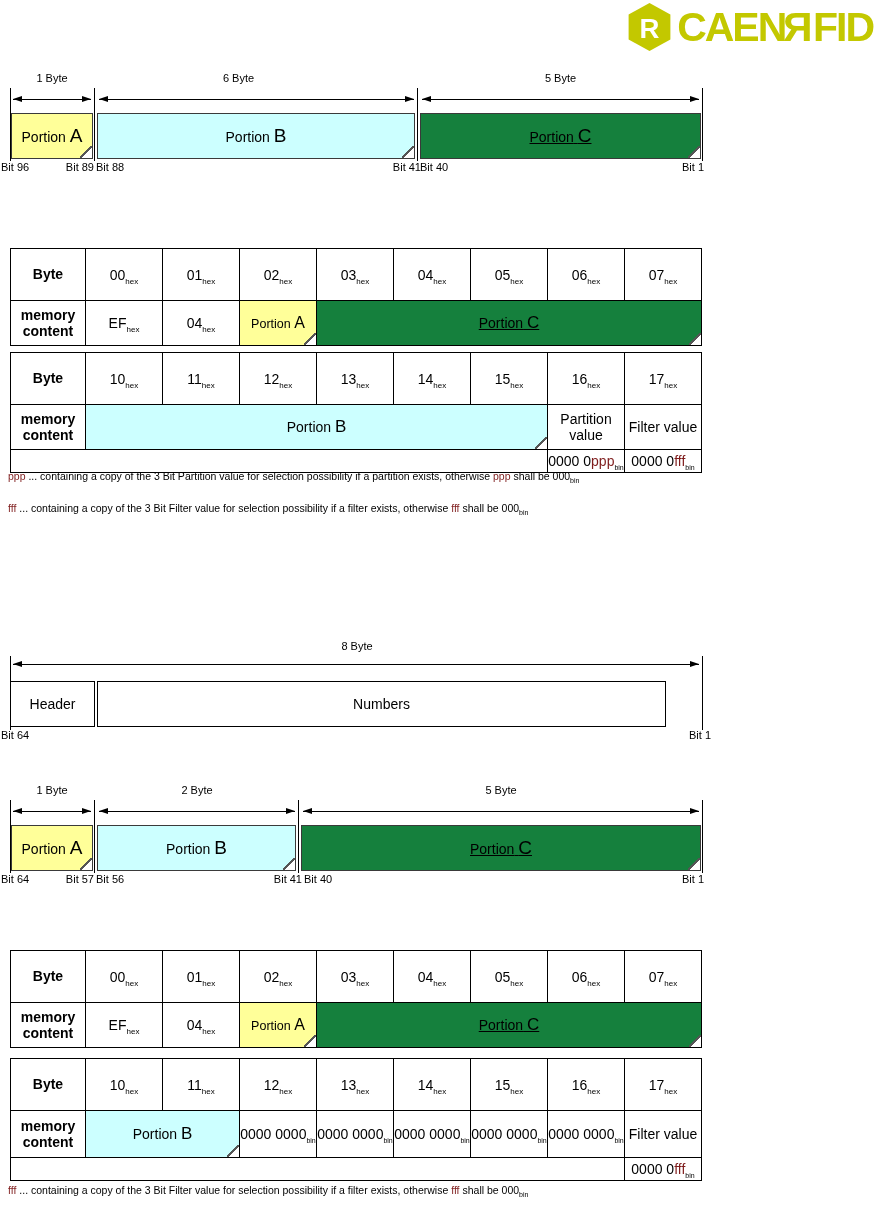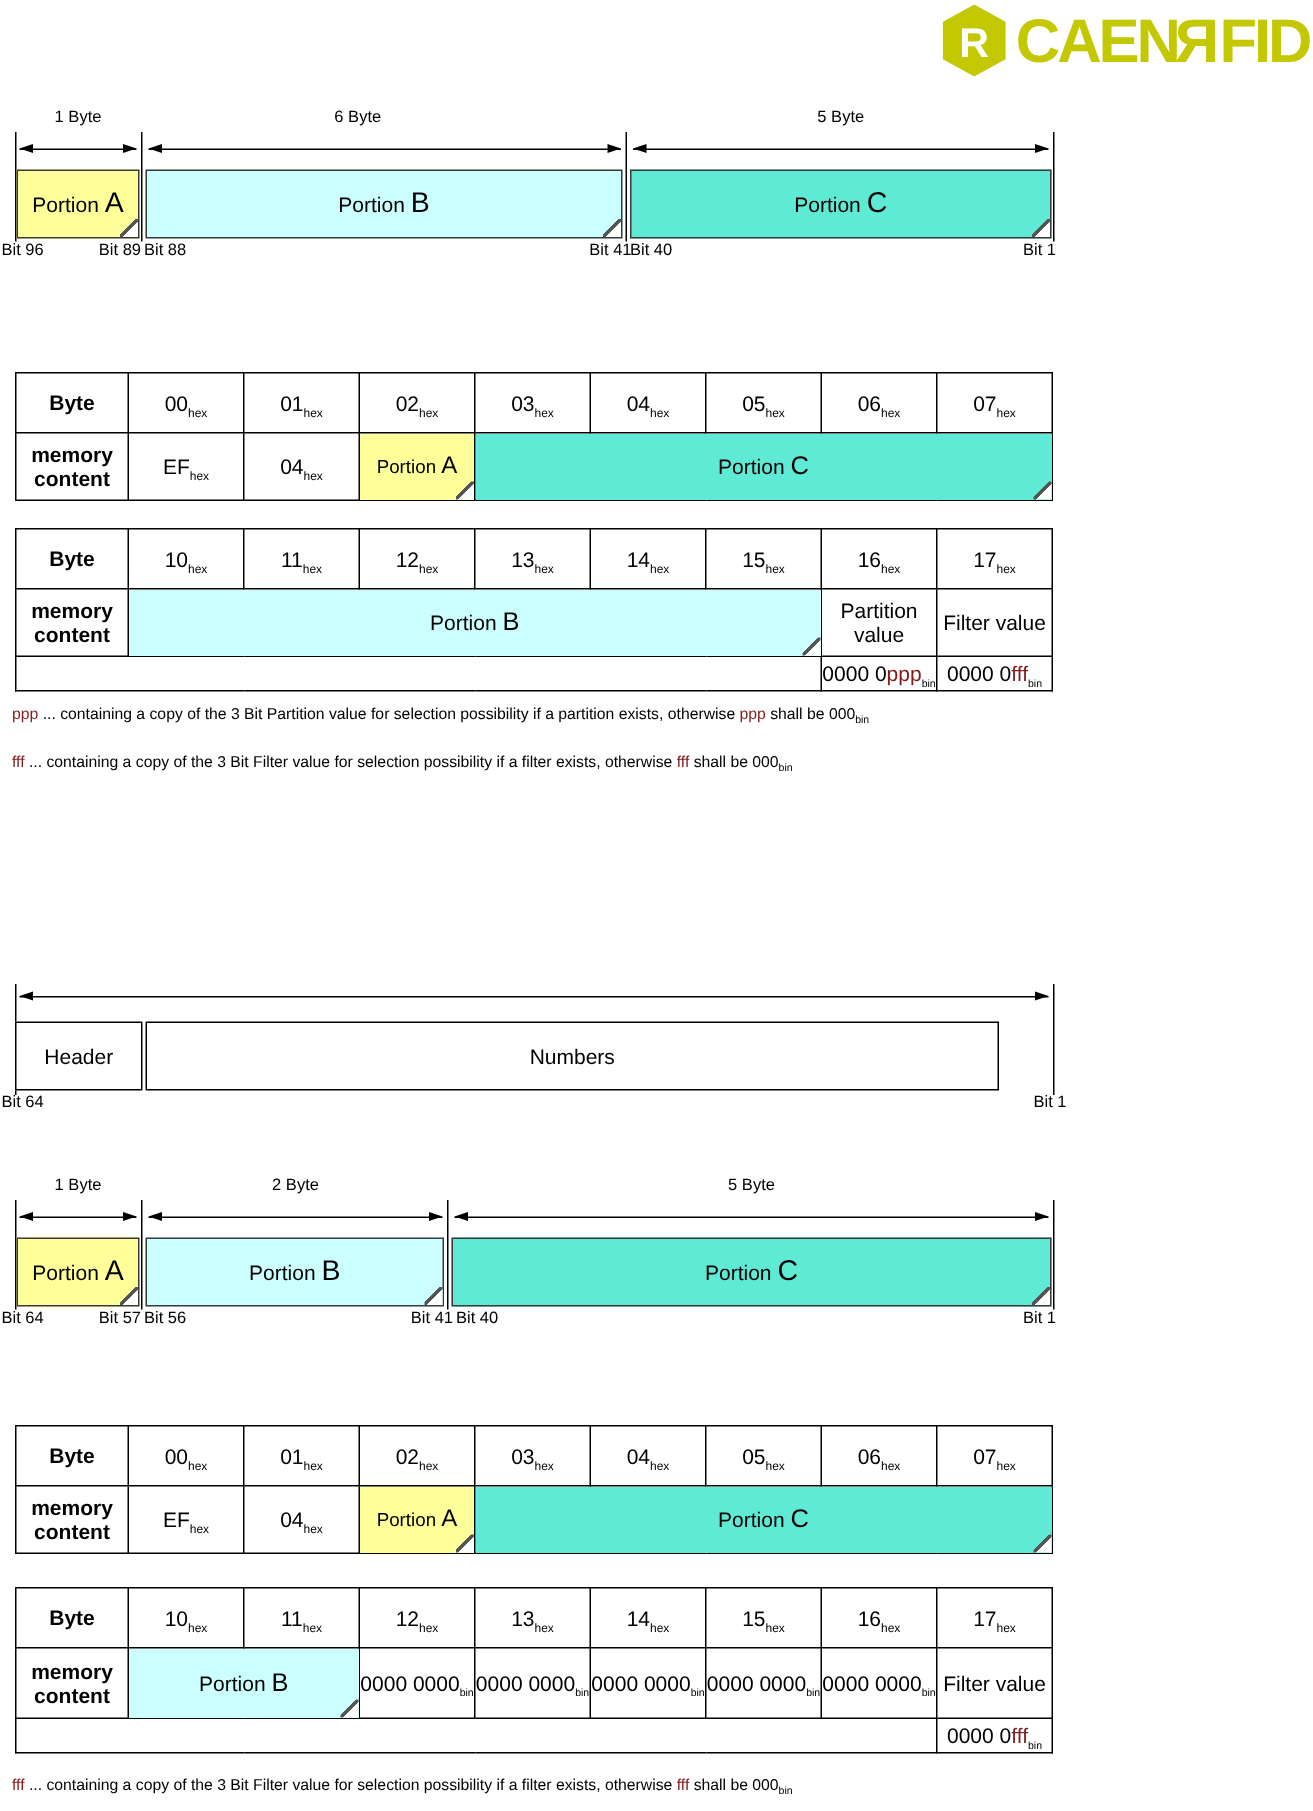--- a/index.html
+++ b/index.html
@@ -18,33 +18,33 @@
   .arrow{position:absolute;top:27px;height:0;border-top:1.5px solid #000;}
   .arrow::before,.arrow::after{content:"";position:absolute;top:-4px;width:0;height:0;
       border-top:3.5px solid transparent;border-bottom:3.5px solid transparent;}
   .arrow::before{left:0;border-right:9px solid #000;}
   .arrow::after{right:0;border-left:9px solid #000;}
   .pbox{position:absolute;top:41px;height:46px;box-sizing:border-box;border:1.6px solid #3a3a3a;
         display:flex;align-items:center;justify-content:center;font-size:14px;}
   .pbox .bigletter{font-size:19px;}
   .yellow{background:#ffff99;}
   .cyan{background:#ccffff;}
-  .green{background:#5eead4;}
+  .green{background:#15803d;text-decoration:underline;}
   .whitebox{background:#ffffff;border:1.5px solid #000;}
   .fold{position:absolute;right:0;bottom:0;width:12px;height:12px;
         background:linear-gradient(to bottom right,rgba(0,0,0,0) 42%,#555 42%,#555 56%,#ffffff 56%);}
   .bits{position:absolute;top:89px;display:flex;justify-content:space-between;font-size:11px;white-space:nowrap;}
 
   
   table.bt{position:absolute;left:10px;border-collapse:collapse;table-layout:fixed;}
   table.bt td{border:1.5px solid #000;text-align:center;vertical-align:middle;padding:0;
               font-size:14px;position:relative;box-sizing:border-box;}
   td.c0{width:75px;}
   td.c{width:77px;}
-  tr.r1{height:40px;margin-left:12px;}
+  tr.r1{height:52px;margin-left:12px;}
   tr.r2{height:45px;}
   tr.r2b{height:47px;}
   tr.r3{height:23px;}
   td.lab{font-weight:bold;line-height:1.15;font-size:14px;}
   td.nb{border:none;}
   sub{font-size:8px;line-height:0;}
   .pl-sm{font-size:12.5px;}
   .pl-sm .bl-sm{font-size:16px;}
   td.two{font-size:13.5px;line-height:1.15;}
   td.binv{font-size:9.5px;}
@@ -164,20 +164,21 @@
   <div class="note" style="top:470px;">
     <span class="red">ppp</span><span> ... containing a copy of the 3 Bit Partition value for selection possibility if a partition exists, otherwise </span><span class="red">ppp</span><span> shall be 000</span><sub>bin</sub>
   </div>
   <div class="note" style="top:502px;">
     <span class="red">fff</span><span> ... containing a copy of the 3 Bit Filter value for selection possibility if a filter exists, otherwise </span><span class="red">fff</span><span> shall be 000</span><sub>bin</sub>
   </div>
 
   <div class="diagram" style="top:640px;height:104px;">
     <div class="vline" style="left:0;top:16px;height:74px;"></div>
     <div class="vline" style="left:692px;top:16px;height:74px;"></div>
+    <div class="bytelab" style="left:0;width:694px;">8 Byte</div>
     <div class="arrow" style="left:3px;width:686px;top:24px;"></div>
     <div class="pbox whitebox" style="left:0;width:85px;">
         <span>Header</span>
       </div>
     <div class="pbox whitebox" style="left:87px;width:569px;">
         <span>Numbers</span>
       </div>
     <div class="bits" style="left:-9px;width:710px;">
       <span>Bit 64</span>
       <span>Bit 1</span>

